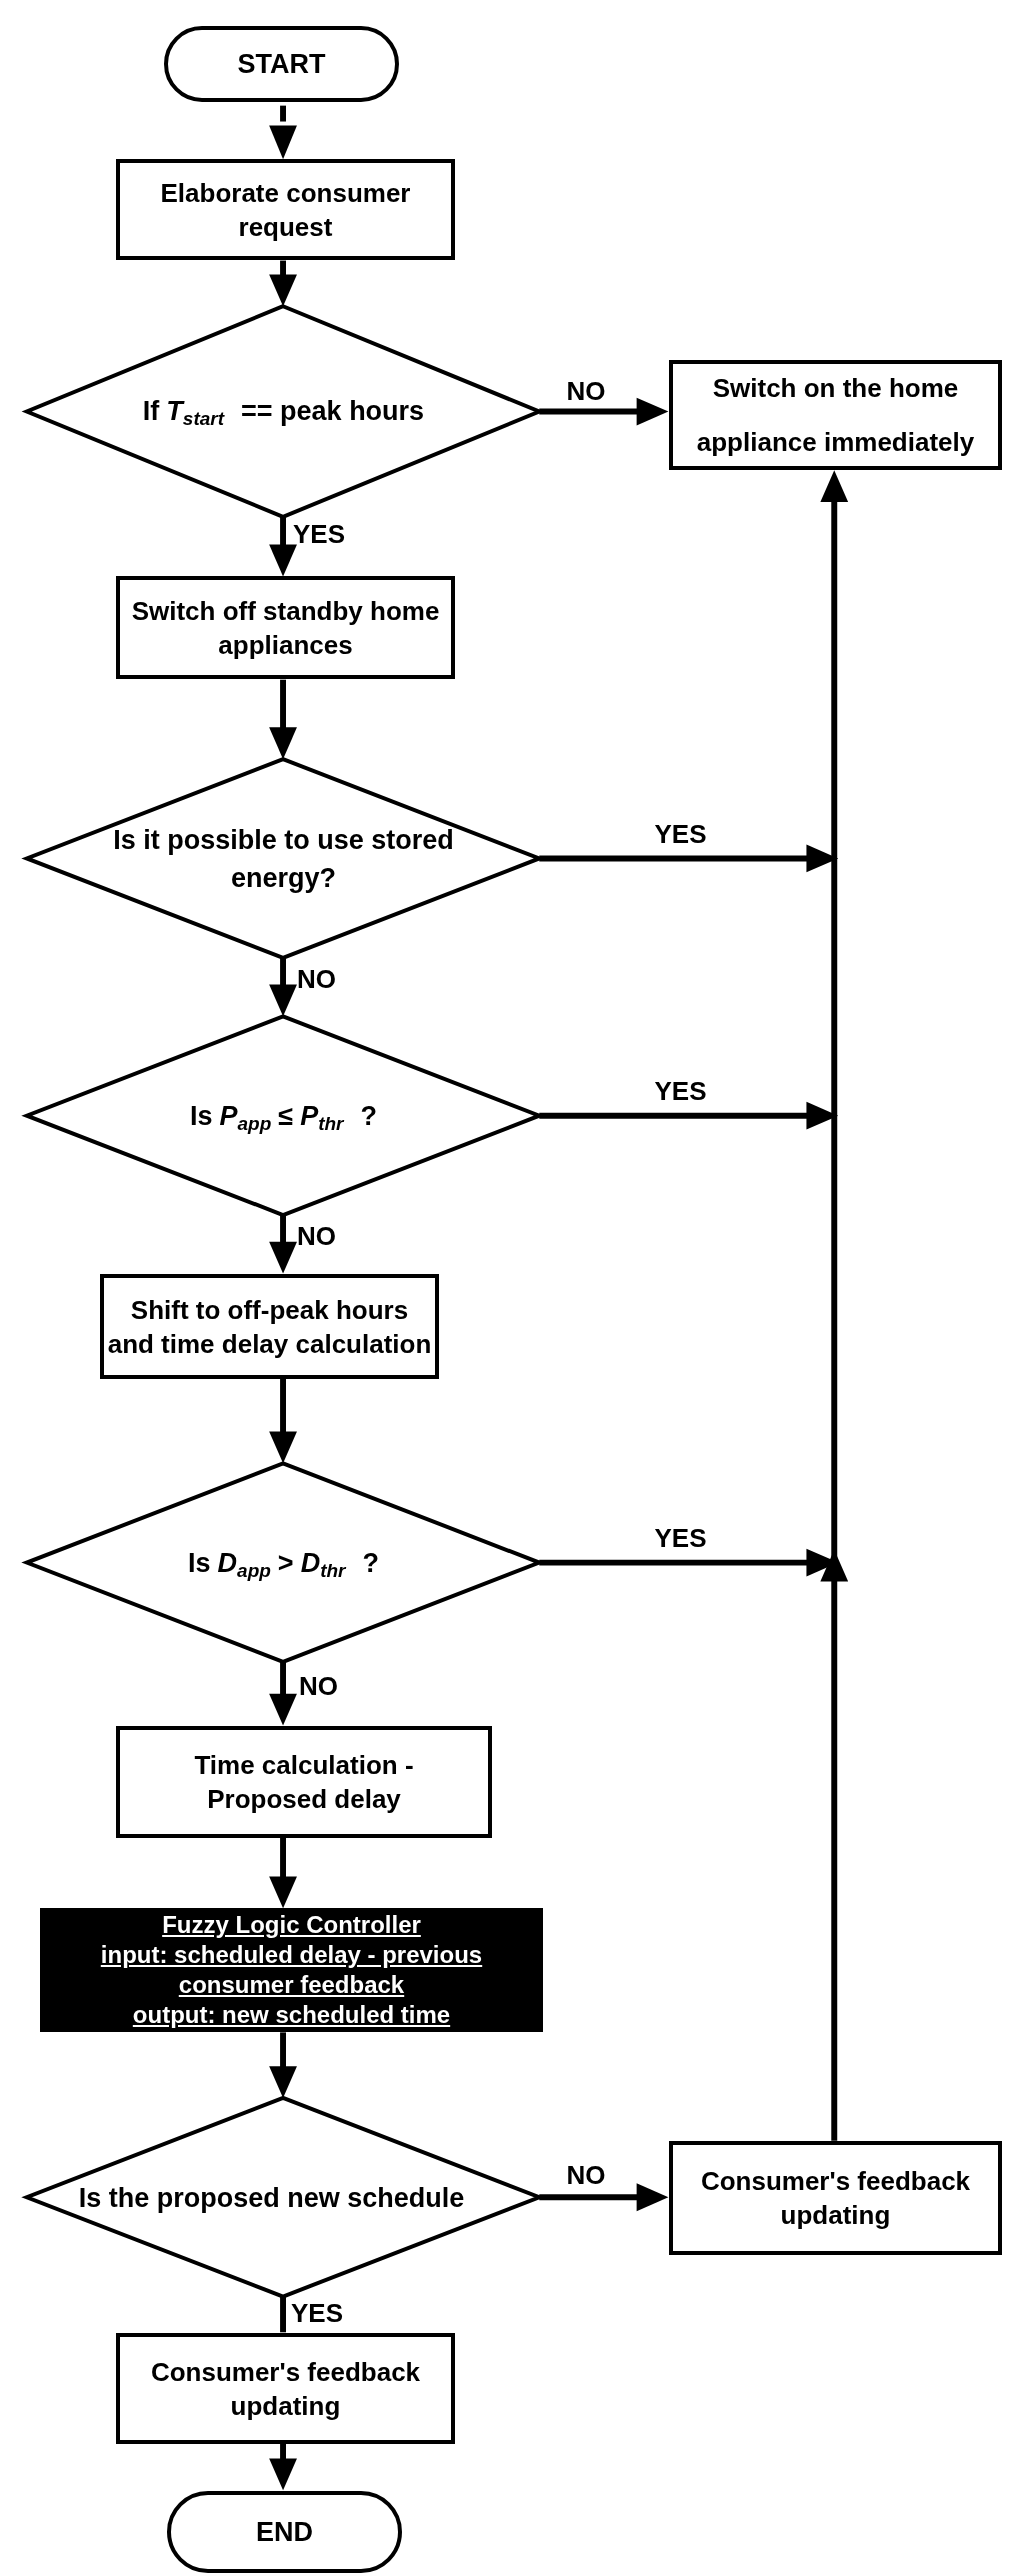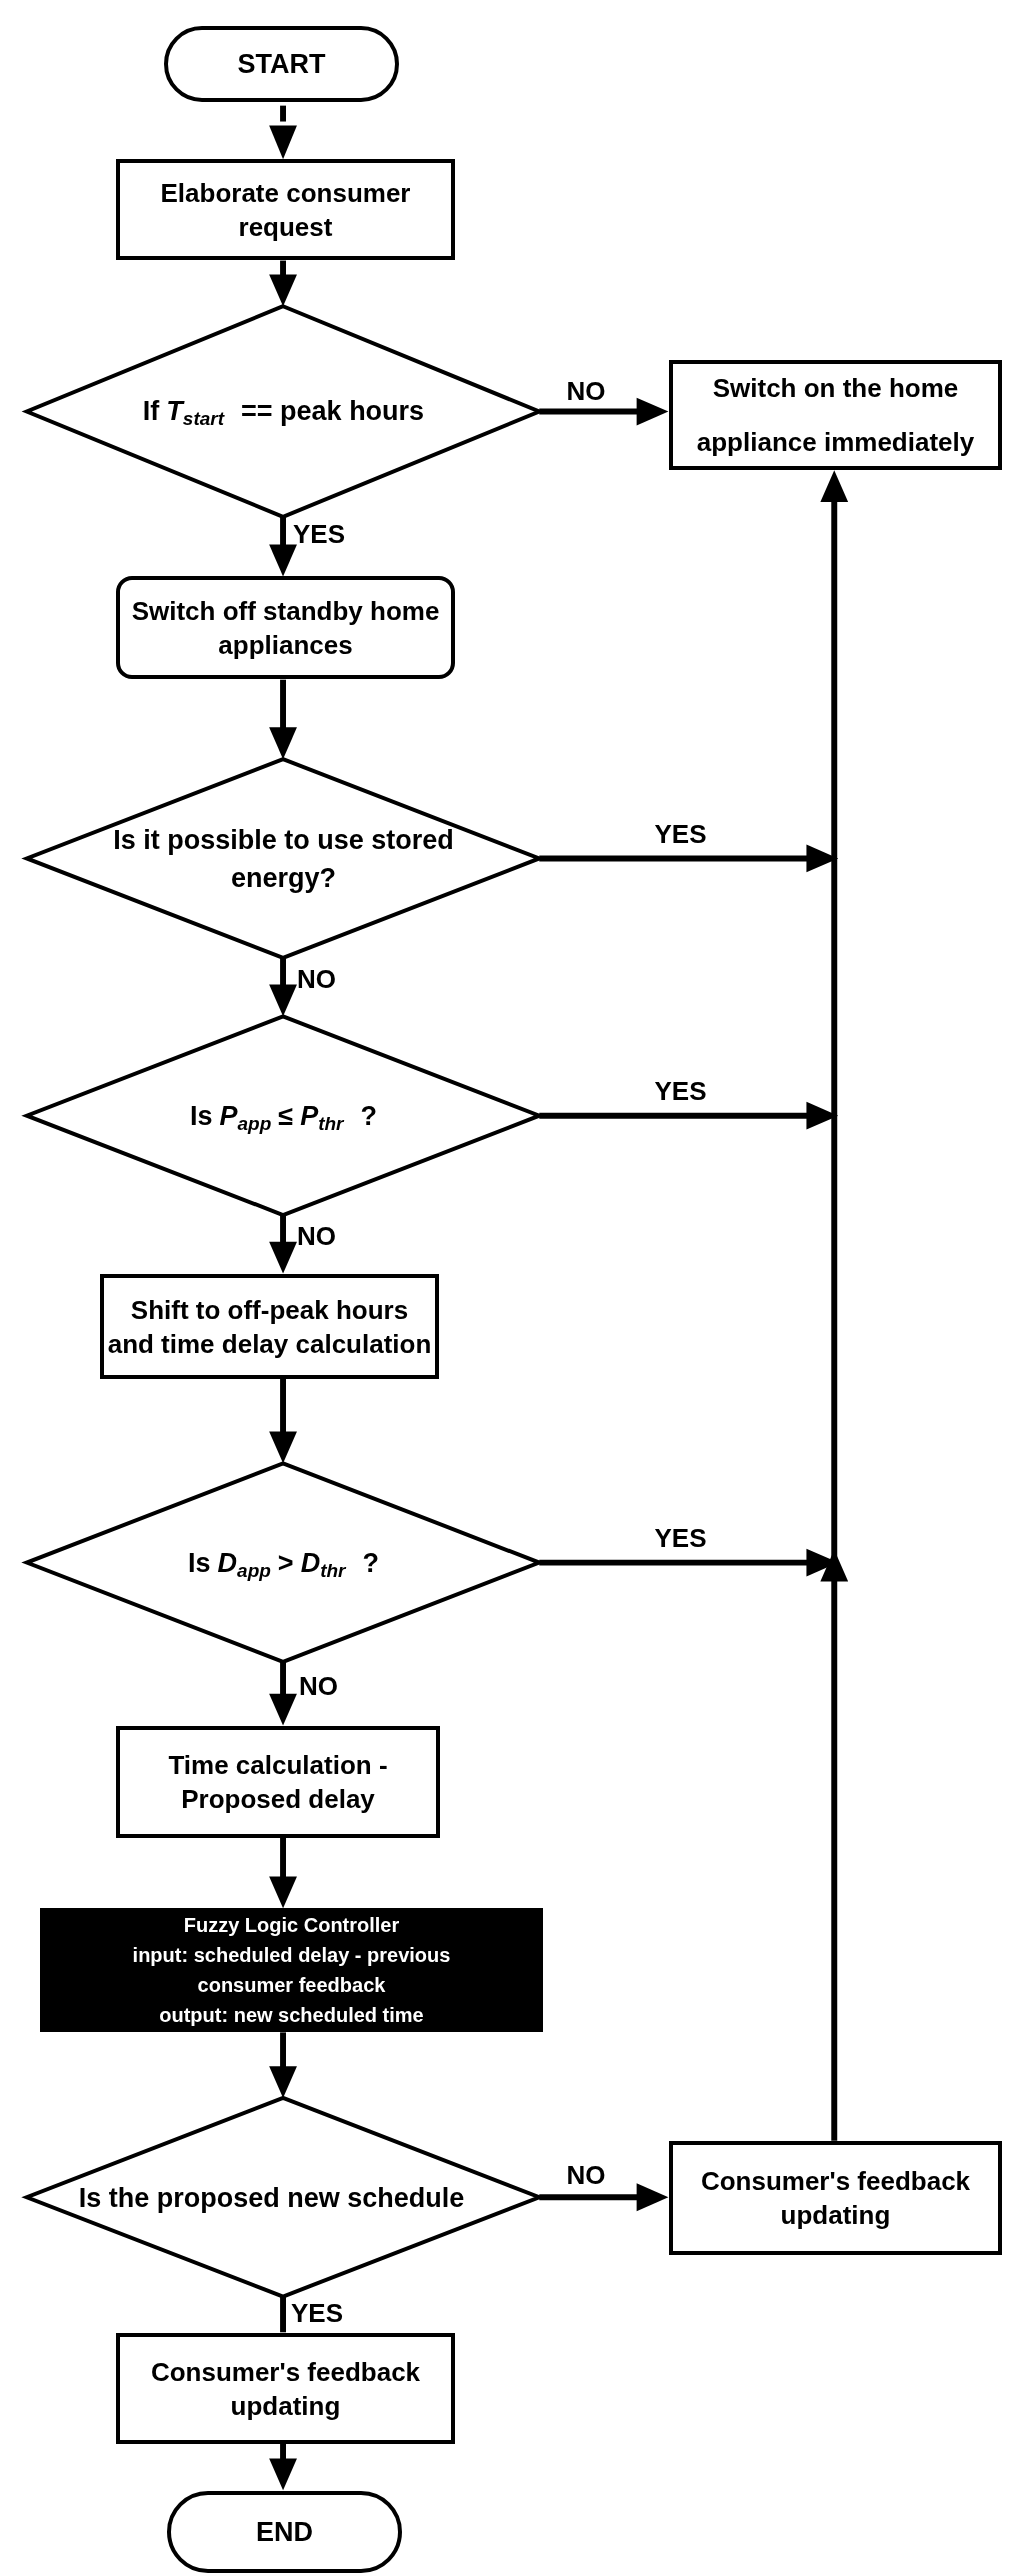--- a/index.html
+++ b/index.html
@@ -34,23 +34,24 @@
     font-weight:bold;
     font-size:26px;
     line-height:34px;
     background:var(--bg,#fff);
   }
   .rect{border:4px solid var(--line,#000);}
   .oval{border:4px solid var(--line,#000);font-size:27px;}
   .fuzzy{
     background:var(--fuzzy_bg,#000);
     color:var(--fuzzy_text,#fff);
-    font-size:20px;
+    font-size:24px;
     line-height:30px;
     border:none;
+    text-decoration:underline;
   }
   .dtext{
     position:absolute;
     display:flex;
     align-items:center;
     justify-content:center;
     flex-wrap:wrap;
     text-align:center;
     font-weight:bold;
     font-size:27px;
@@ -182,31 +183,31 @@
   <div class="node rect" style="left:116px;top:159px;width:339px;height:101px;">
     <div>Elaborate consumer</div>
     <div>request</div>
   </div>
 
   <div class="node rect" style="left:669px;top:360px;width:333px;height:110px;gap:20px;">
     <div>Switch on the home</div>
     <div>appliance immediately</div>
   </div>
 
-  <div class="node rect" style="left:116px;top:576px;width:339px;height:103px;border-radius:16px;">
+  <div class="node rect" style="left:116px;top:576px;width:339px;height:103px;">
     <div>Switch off standby home</div>
     <div>appliances</div>
   </div>
 
   <div class="node rect" style="left:100px;top:1274px;width:339px;height:105px;">
     <div>Shift to off-peak hours</div>
     <div>and time delay calculation</div>
   </div>
 
-  <div class="node rect" style="left:116px;top:1726px;width:324px;height:112px;">
+  <div class="node rect" style="left:116px;top:1726px;width:376px;height:112px;">
     <div>Time calculation -</div>
     <div>Proposed delay</div>
   </div>
 
   <div class="node fuzzy" style="left:40px;top:1908px;width:503px;height:124px;">
     <div>Fuzzy Logic Controller</div>
     <div>input: scheduled delay - previous</div>
     <div>consumer feedback</div>
     <div>output: new scheduled time</div>
   </div>

